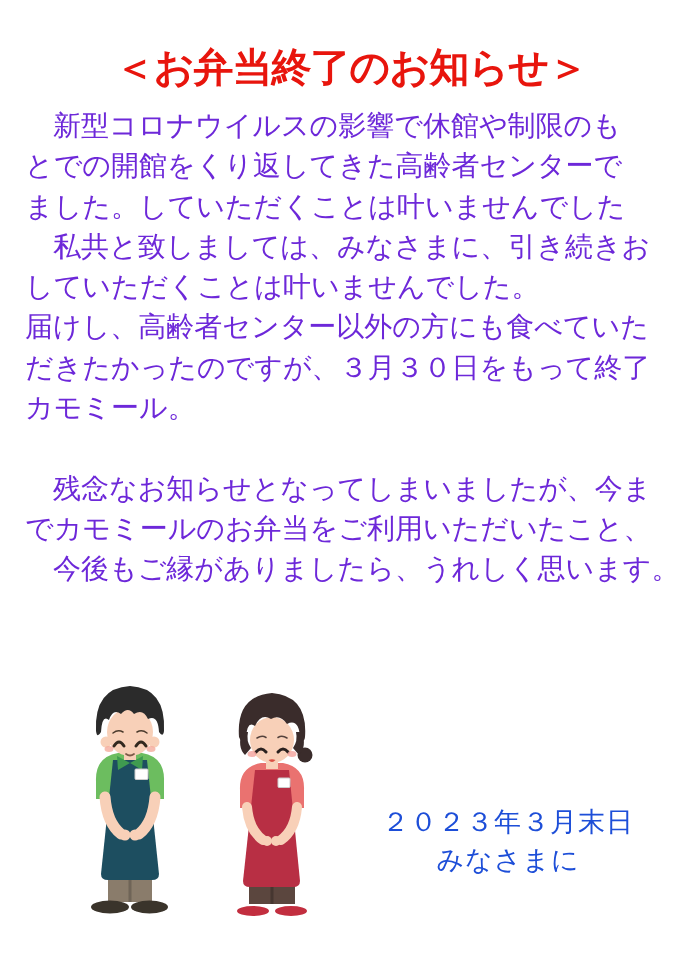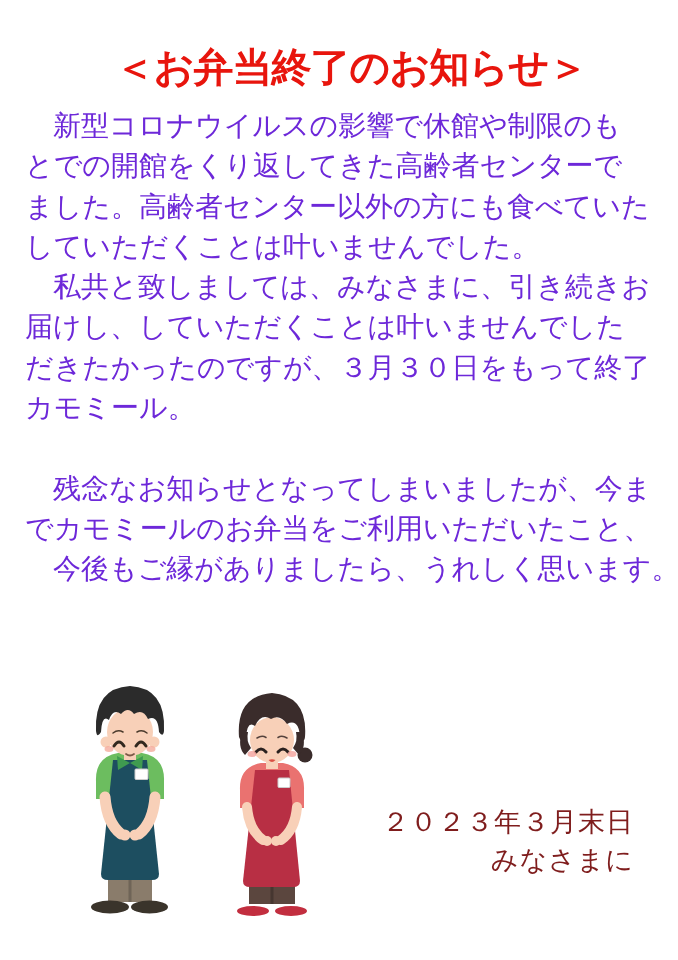--- a/index.html
+++ b/index.html
@@ -13,41 +13,41 @@
     letter-spacing:-1px; white-space:nowrap;margin-left:12px;
   }
   .body-text {
     position:absolute; top:106px; left:25px; width:600px;
     font-size:28px; color:#6d28d9;
   }
   .line {
     height:40.3px; line-height:40.3px; white-space:nowrap; letter-spacing:0px;
   }
   .footer {
-    position:absolute; top:803px; right:44px; text-align:right;
-    font-size:27px; line-height:38px; color:#7f1d1d; letter-spacing:1px;
+    position:absolute; top:803px; right:44px; text-align:center;
+    font-size:27px; line-height:38px; color:#1d4ed8; letter-spacing:1px;
   }
   .illustration { position:absolute; left:0; top:678px; width:678px; height:245px; }
   .man-svg   { position:absolute; left:90px;  top:3px; }
   .woman-svg { position:absolute; left:233px; top:10px; }
 </style>
 </head>
 <body>
 
 <div class="page">
 
   <div class="title">＜お弁当終了のお知らせ＞</div>
 
   <div class="body-text">
     <div class="line">　新型コロナウイルスの影響で休館や制限のも</div>
     <div class="line">とでの開館をくり返してきた高齢者センターで</div>
-    <div class="line">ました。高齢者センター以外の方にも食べていた</div>
+    <div class="line">ました。していただくことは叶いませんでした</div>
+    <div class="line">　私共と致しましては、みなさまに、引き続きお</div>
     <div class="line">していただくことは叶いませんでした。</div>
-    <div class="line">　私共と致しましては、みなさまに、引き続きお</div>
-    <div class="line">届けし、していただくことは叶いませんでした</div>
+    <div class="line">届けし、高齢者センター以外の方にも食べていた</div>
     <div class="line">だきたかったのですが、３月３０日をもって終了</div>
     <div class="line">カモミール。</div>
     <div class="line"></div>
     <div class="line">　残念なお知らせとなってしまいましたが、今ま</div>
     <div class="line">でカモミールのお弁当をご利用いただいたこと、</div>
     <div class="line">　今後もご縁がありましたら、うれしく思います。</div>
   </div>
 
   <div class="illustration">
 

